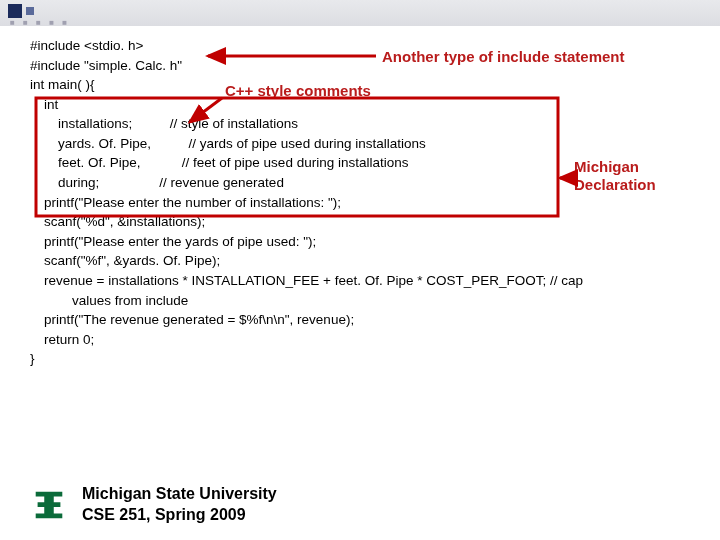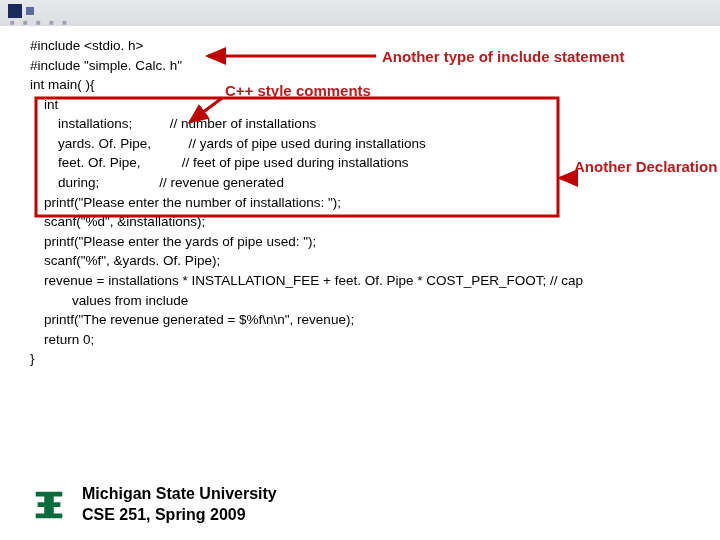--- a/index.html
+++ b/index.html
@@ -89,38 +89,38 @@
     <div class="sq-small" style="margin-top:3px"></div>
   </div>
   <div class="top-dots">■ ■ ■ ■ ■</div>
 </div>
 
 <div class="code-block">
   <div class="code-line">#include &lt;stdio. h&gt;</div>
   <div class="code-line">#include "simple. Calc. h"</div>
   <div class="code-line">int main( ){</div>
   <div class="code-line ind1">int</div>
-  <div class="code-line ind2"><span>installations;</span>          <span>// number of installations</span></div>
+  <div class="code-line ind2"><span>installations;</span>          <span>// style of installations</span></div>
   <div class="code-line ind2"><span>yards. Of. Pipe,</span>          <span>// yards of pipe used during installations</span></div>
   <div class="code-line ind2"><span>feet. Of. Pipe,</span>           <span>// feet of pipe used during installations</span></div>
   <div class="code-line ind2"><span>during;</span>                <span>// revenue generated</span></div>
   <div class="code-line ind1">printf("Please enter the number of installations: ");</div>
   <div class="code-line ind1">scanf("%d", &amp;installations);</div>
   <div class="code-line ind1">printf("Please enter the yards of pipe used: ");</div>
   <div class="code-line ind1">scanf("%f", &amp;yards. Of. Pipe);</div>
   <div class="code-line ind1">revenue = installations * INSTALLATION_FEE + feet. Of. Pipe * COST_PER_FOOT; // cap</div>
   <div class="code-line ind3">values from include</div>
   <div class="code-line ind1">printf("The revenue generated = $%f\n\n", revenue);</div>
   <div class="code-line ind1">return 0;</div>
   <div class="code-line">}</div>
 </div>
 
 <div class="label label-include">Another type of include statement</div>
 <div class="label label-comments">C++ style comments</div>
-<div class="label label-vardecl">Another
+<div class="label label-vardecl">Michigan
 Declaration</div>
 
 <svg class="overlay">
   <defs>
     <marker id="arrowhead" markerWidth="8" markerHeight="8" refX="6" refY="3" orient="auto">
       <polygon points="0 0, 7 3, 0 6" fill="#c00000"></polygon>
     </marker>
   </defs>
 
   <line x1="376" y1="56" x2="208" y2="56" stroke="#c00000" stroke-width="3" marker-end="url(#arrowhead)"></line>

